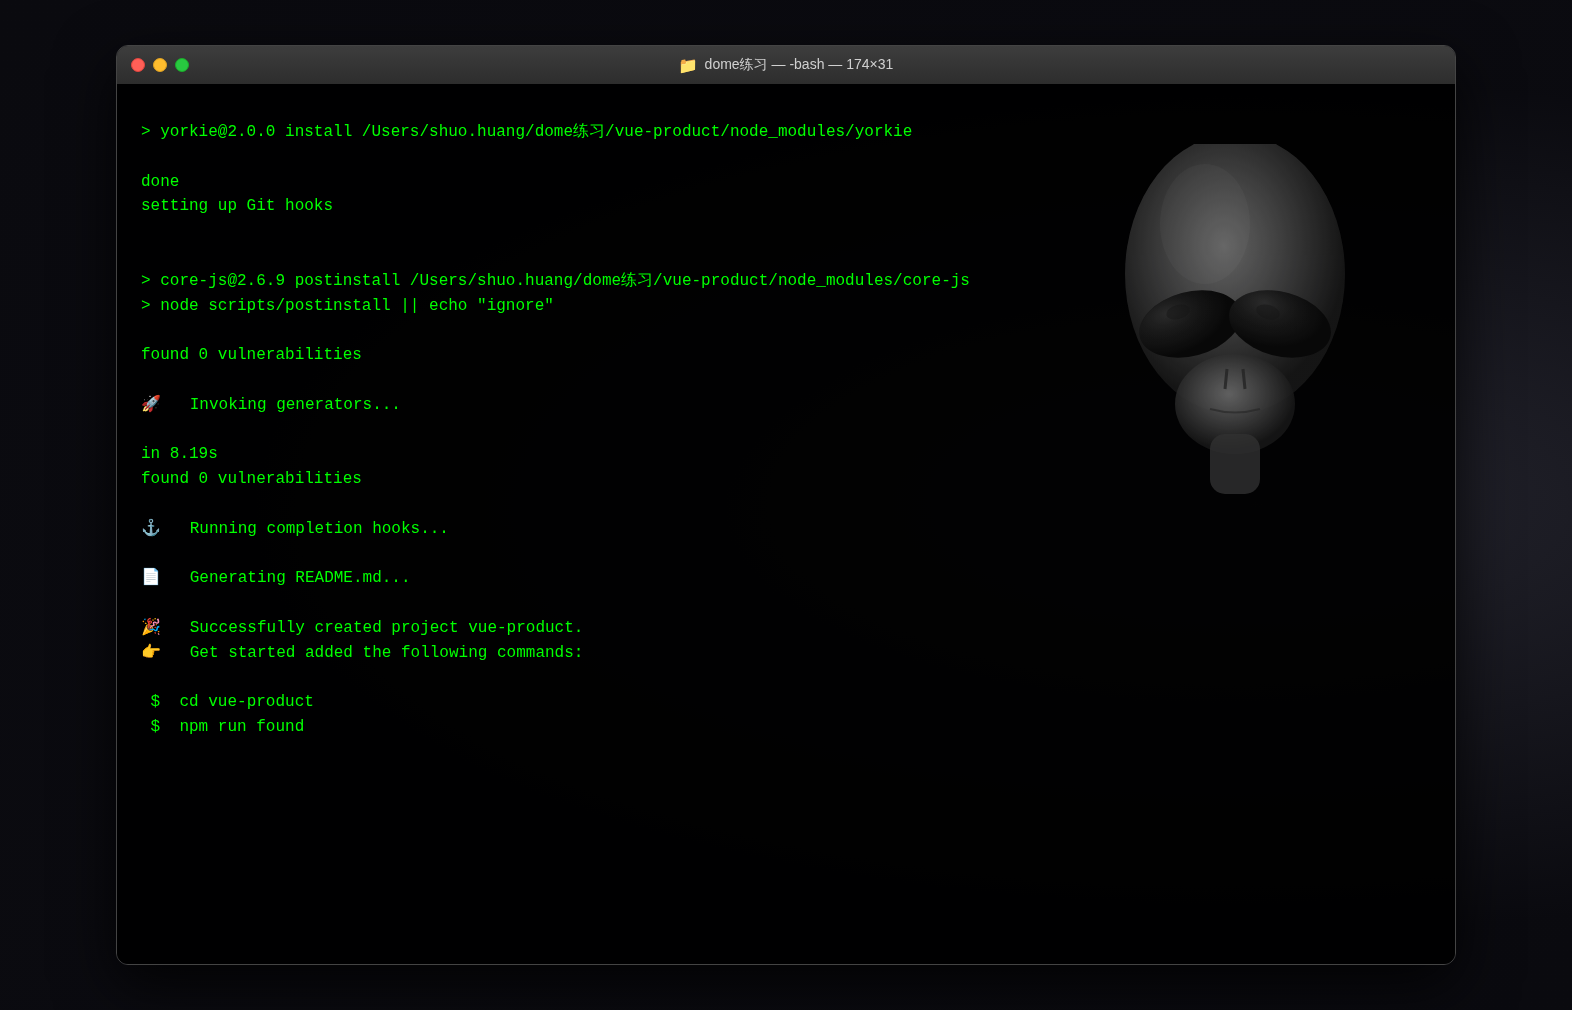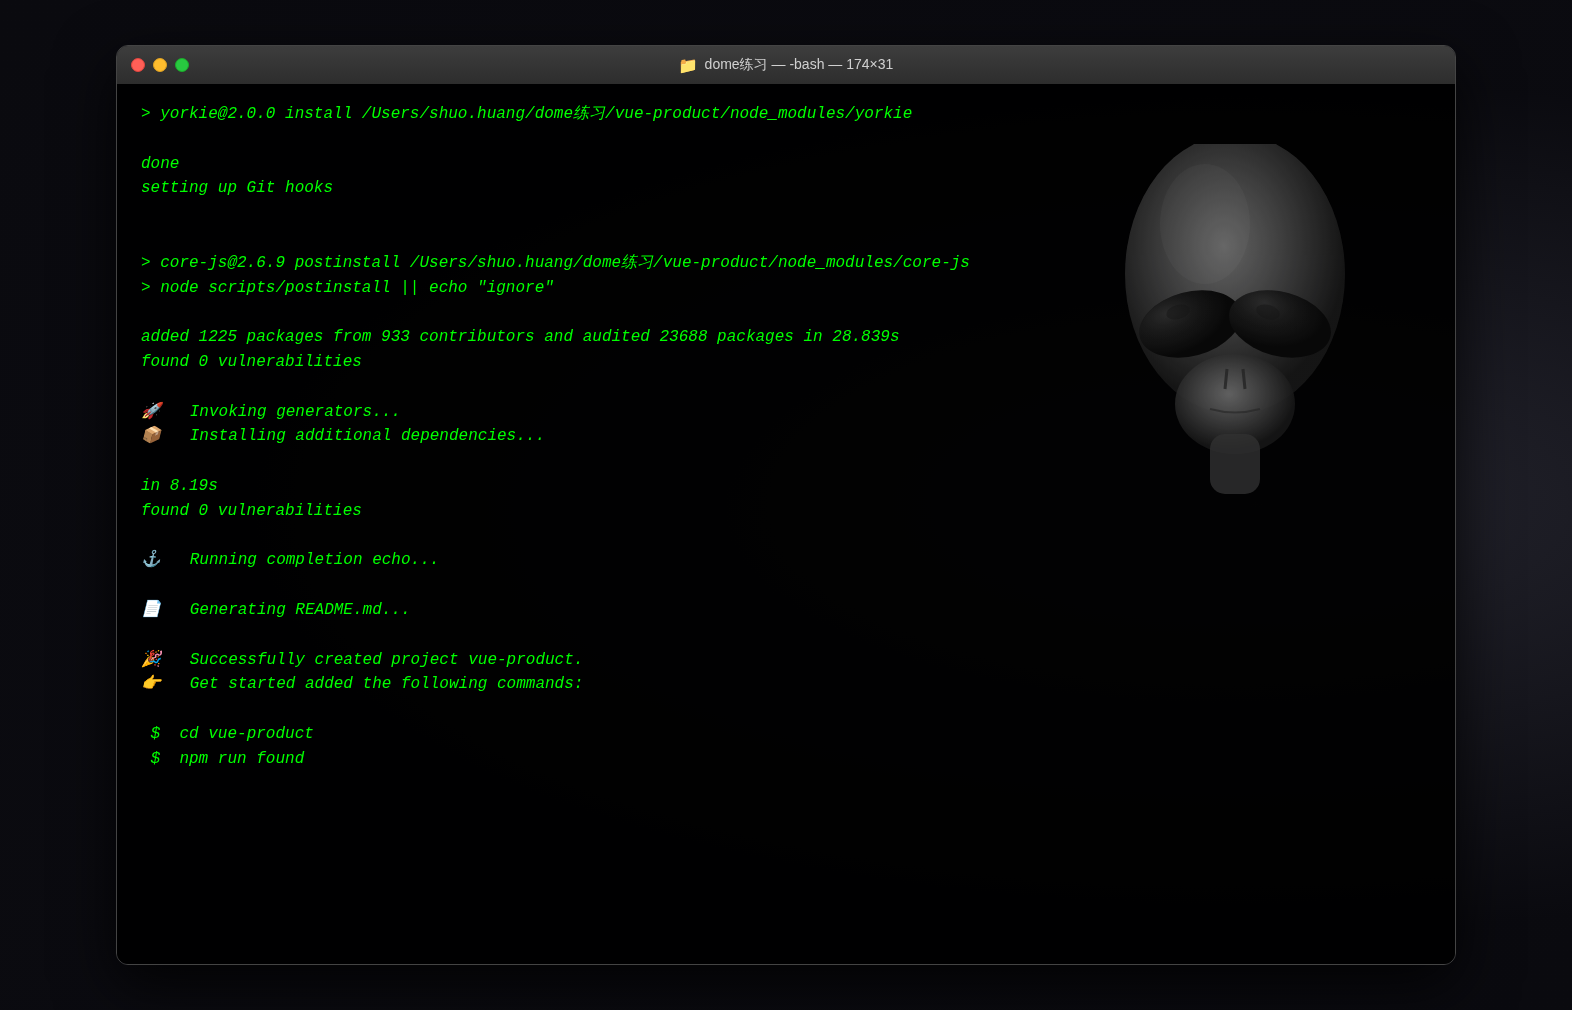--- a/index.html
+++ b/index.html
@@ -78,24 +78,23 @@
     }
 
     .folder-icon {
       font-size: 16px;
     }
 
     
     .terminal-body {
       background: rgba(0, 0, 0, 0.92);
       height: calc(100% - 38px);
-      padding: 18px 24px;
+      padding: 36px 24px;
       overflow-y: auto;
       position: relative;
-      font-style: italic;
     }
 
     
     .alien-overlay {
       position: absolute;
       right: 80px;
       top: 60px;
       width: 280px;
       height: 360px;
       opacity: 0.85;
@@ -209,30 +208,28 @@
     <div class="terminal-content">
       <span class="line prompt">&gt; yorkie@2.0.0 install /Users/shuo.huang/dome练习/vue-product/node_modules/yorkie</span>
       <span class="line empty"> </span>
       <span class="line output">done</span>
       <span class="line output">setting up Git hooks</span>
       <span class="line empty"> </span>
       <span class="line empty"> </span>
       <span class="line prompt">&gt; core-js@2.6.9 postinstall /Users/shuo.huang/dome练习/vue-product/node_modules/core-js</span>
       <span class="line prompt">&gt; node scripts/postinstall || echo "ignore"</span>
       <span class="line empty"> </span>
-      <span class="line output">added 1225 packages from 933 contributors and audited 23688 packages in 28.839s</span>
       <span class="line output">found 0 vulnerabilities</span>
       <span class="line empty"> </span>
       <span class="line output">🚀   Invoking generators...</span>
-      <span class="line output">📦   Installing additional dependencies...</span>
       <span class="line empty"> </span>
       <span class="line output">in 8.19s</span>
       <span class="line output">found 0 vulnerabilities</span>
       <span class="line empty"> </span>
-      <span class="line output">⚓️   Running completion echo...</span>
+      <span class="line output">⚓️   Running completion hooks...</span>
       <span class="line empty"> </span>
       <span class="line output">📄   Generating README.md...</span>
       <span class="line empty"> </span>
       <span class="line output">🎉   Successfully created project vue-product.</span>
       <span class="line output">👉   Get started added the following commands:</span>
       <span class="line empty"> </span>
       <span class="line output"> $  cd vue-product</span>
       <span class="line output"> $  npm run found</span>
       <span class="line empty"> </span>
     </div>

